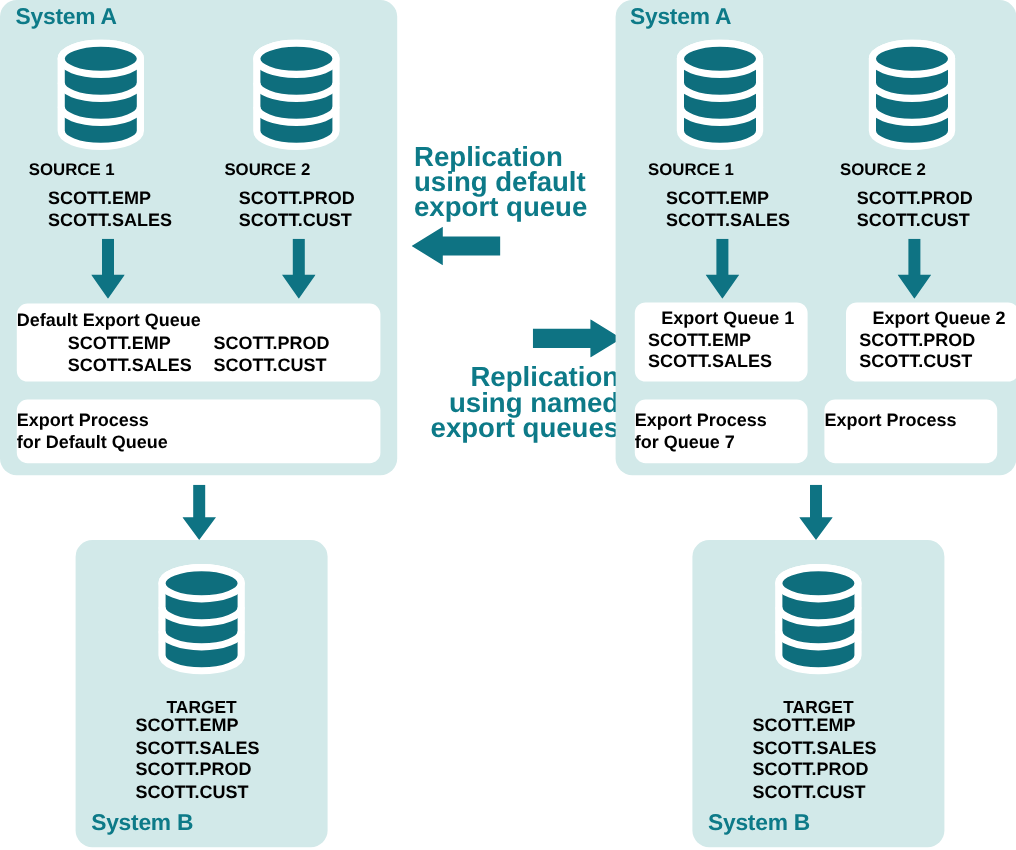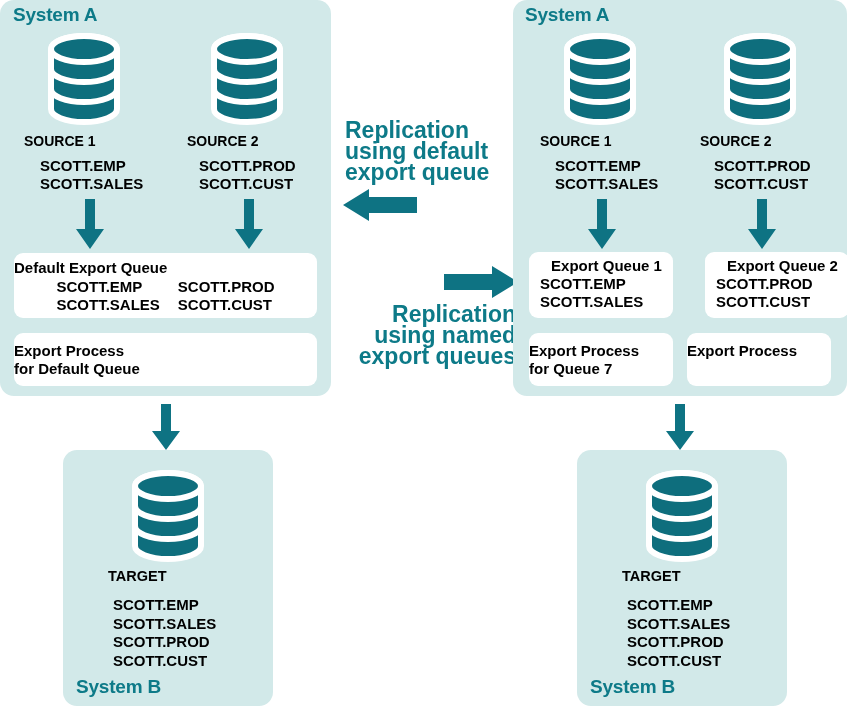--- a/index.html
+++ b/index.html
@@ -107,22 +107,23 @@
     white-space: nowrap;
   }
   .caption.right-al { text-align: right; }
 
   
   .tgt-label {
     position: absolute;
     color: #000;
     font-weight: bold;
     font-size: 14.5px;
-    text-align: left;
-    white-space: nowrap;
+    text-align: center;
+    white-space: nowrap;
+    margin-top: 14px;
   }
   .tgt-tables {
     position: absolute;
     color: #000;
     font-weight: bold;
     font-size: 15px;
     line-height: 18.5px;
     white-space: nowrap;
   }
 </style>

